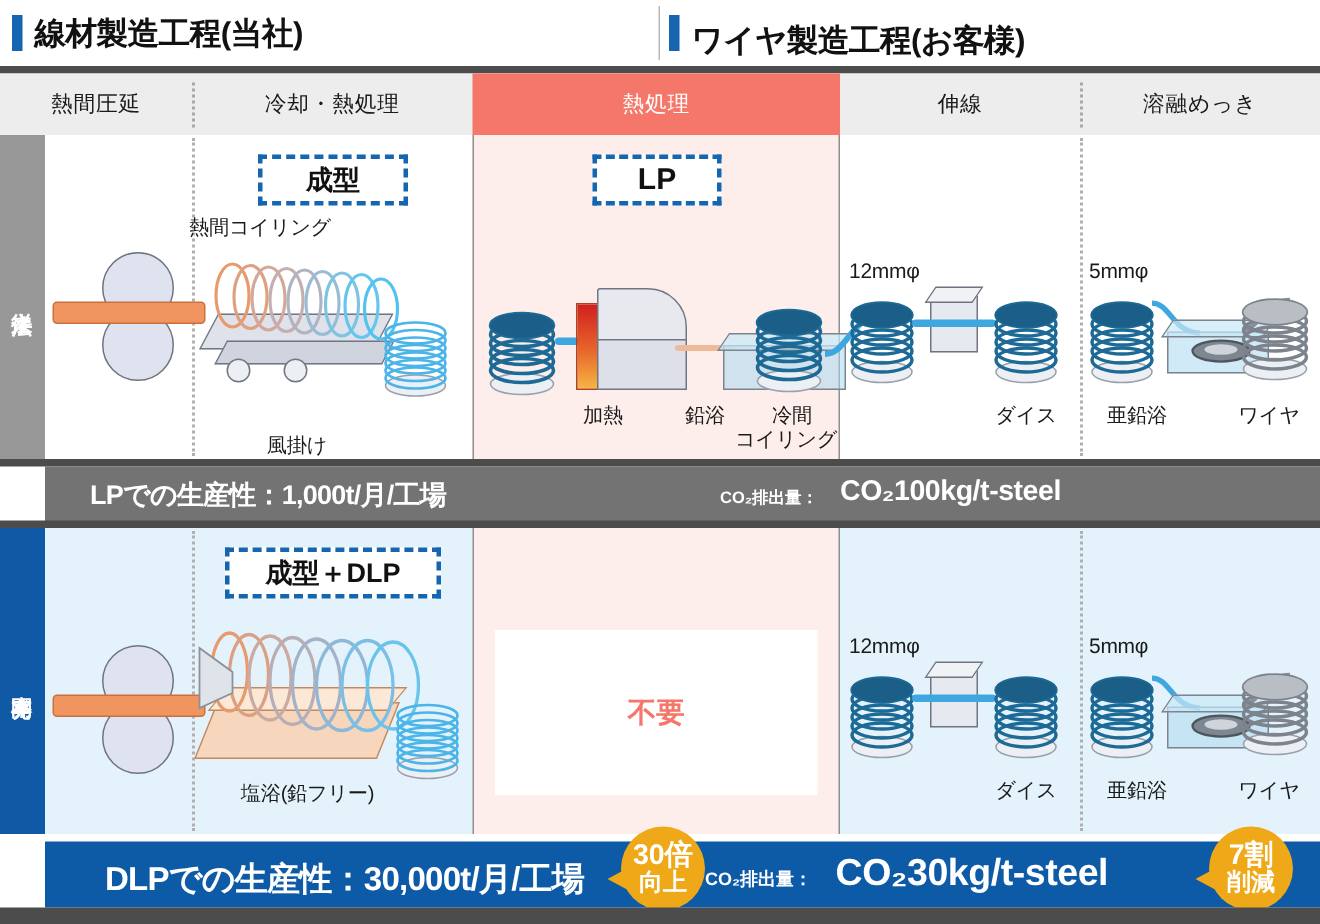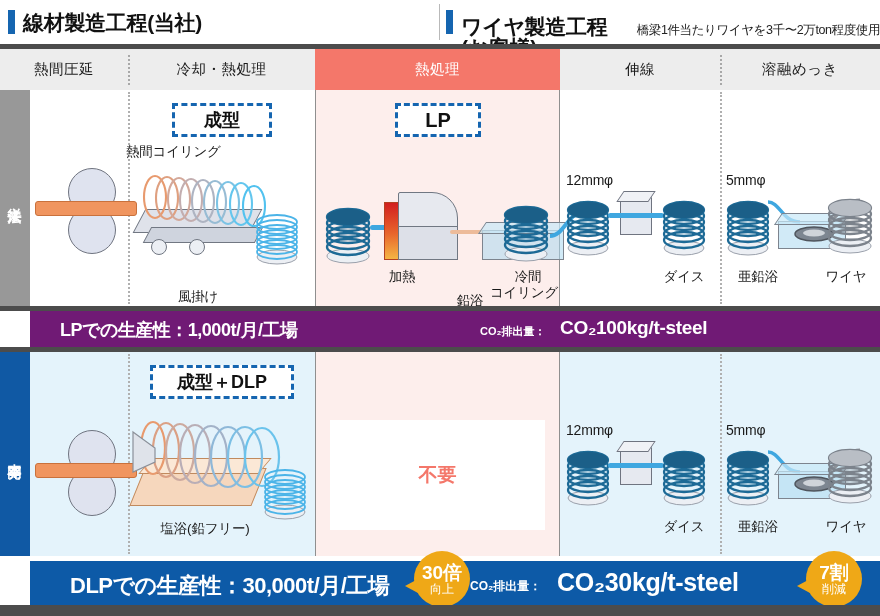--- a/index.html
+++ b/index.html
@@ -40,33 +40,33 @@
 
   
   .hotcolA{position:absolute;left:315px;top:90px;width:245px;height:216px;background:#fdeeec;}
   .hotcolB{position:absolute;left:315px;top:352px;width:245px;height:204px;background:#fdeeec;}
 
   .colsepA{position:absolute;top:92px;height:212px;border-left:2px dotted #b0b0b0;}
   .colsepB{position:absolute;top:354px;height:200px;border-left:2px dotted #b0b0b0;}
   .solidsep{position:absolute;width:1px;background:#8f8f8f;}
 
   
-  .bannerA{position:absolute;left:30px;top:311px;width:850px;height:44px;background:#701a75;}
+  .bannerA{position:absolute;left:30px;top:311px;width:850px;height:44px;background:#737373;}
   .bannerB{position:absolute;left:30px;top:561px;width:850px;height:44px;background:#0d5aa7;}
   .bn-txt{position:absolute;color:#fff;white-space:nowrap;}
   .bn-big{font-weight:700;}
   .footrule{position:absolute;left:0;top:605px;width:880px;height:11px;background:#4c4c4c;}
   .midrule{position:absolute;left:0;top:347px;width:880px;height:5px;background:#4c4c4c;}
   .toprule{position:absolute;left:0;top:306px;width:880px;height:5px;background:#4c4c4c;}
 
   
   .badge{position:absolute;width:56px;height:56px;border-radius:50%;background:#efa817;color:#fff;
          display:flex;flex-direction:column;align-items:center;justify-content:center;line-height:1.02;}
   .badge .b1{font-size:19px;font-weight:700;}
-  .badge .b2{font-size:12px;font-weight:400;}
+  .badge .b2{font-size:16px;font-weight:700;}
   .badge:after{content:"";position:absolute;left:-9px;top:28px;width:0;height:0;
       border-top:7px solid transparent;border-bottom:7px solid transparent;border-right:13px solid #efa817;}
 
   
   .dashbox{position:absolute;border:3px dashed #1565b0;background:#fff;
            display:flex;align-items:center;justify-content:center;font-weight:700;color:#111;}
 
   
   .cap{position:absolute;font-size:13.5px;color:#1a1a1a;white-space:nowrap;letter-spacing:-0.2px;}
   .cap.c{transform:translateX(-50%);}
@@ -110,21 +110,20 @@
 
   <div class="titlebar">
     <div class="title-left">
       <div class="tickmark"></div>
       <div class="title-txt">線材製造工程(当社)</div>
     </div>
     <div class="title-divider"></div>
     <div class="title-right">
       <div class="tickmark" style="margin-left:6px;margin-top:10px;"></div>
       <div class="title-txt">ワイヤ製造工程(お客様)</div>
-      <div class="title-sub">橋梁1件当たりワイヤを3千〜2万ton程度使用</div>
     </div>
   </div>
   <div class="darkrule" style="top:44px;"></div>
 
   <div class="colhead">
     <div class="cell" style="left:0px;width:128px;">熱間圧延</div>
     <div class="cell" style="left:128px;width:187px;">冷却・熱処理</div>
     <div class="cell hot" style="left:315px;width:245px;">熱処理</div>
     <div class="cell" style="left:560px;width:160px;text-align:right;">伸線</div>
     <div class="cell" style="left:720px;width:160px;">溶融めっき</div>
@@ -224,21 +223,21 @@
         <ellipse cx="28" cy="17" rx="21" ry="8"></ellipse>
       <ellipse cx="28" cy="23" rx="21" ry="8"></ellipse>
         <ellipse cx="28" cy="29" rx="21" ry="8"></ellipse>
       <ellipse cx="28" cy="35" rx="21" ry="8"></ellipse>
         <ellipse cx="28" cy="41" rx="21" ry="8"></ellipse>
     </g>
     <ellipse cx="28" cy="11" rx="21" ry="8" fill="#1b5f88"></ellipse>
   </svg>
 
   <div class="cap c" style="left:402px;top:268px;">加熱</div>
-  <div class="cap c" style="left:470px;top:268px;margin-top:24px;">鉛浴</div>
+  <div class="cap c" style="left:470px;top:268px;">鉛浴</div>
   <div class="cap c" style="left:528px;top:268px;">冷間</div>
   <div class="cap c" style="left:524px;top:284px;">コイリング</div>
 
   <div class="cap" style="left:566px;top:172px;font-size:14px;">12mmφ</div>
   <svg style="position:absolute;left:562px;top:200px;width:52px;height:56px;" viewBox="0 0 52 56">
     <ellipse cx="26" cy="48" rx="20" ry="7" fill="#eceff4" stroke="#9aa0ab"></ellipse>
     <g fill="none" stroke="#1d6a96" stroke-width="2.3">
       <ellipse cx="26" cy="10" rx="20" ry="8"></ellipse>
         <ellipse cx="26" cy="16" rx="20" ry="8"></ellipse>
       <ellipse cx="26" cy="22" rx="20" ry="8"></ellipse>

